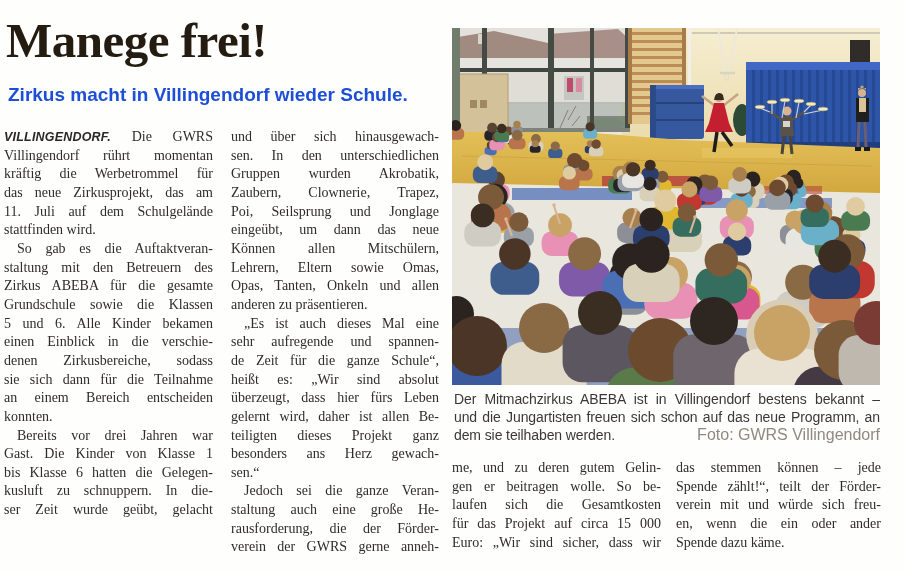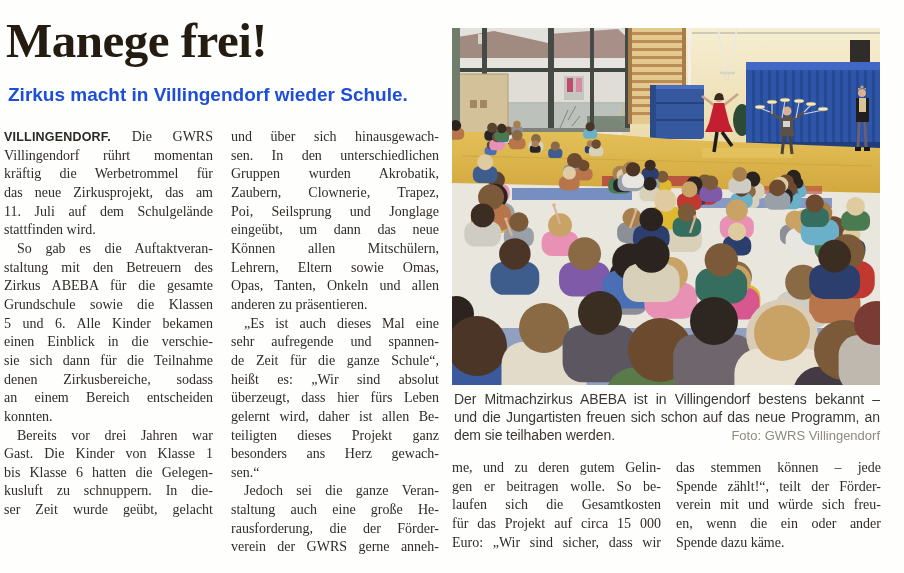--- a/index.html
+++ b/index.html
@@ -9,28 +9,28 @@
         font-family:"Liberation Serif",serif;font-weight:700;font-size:49px;line-height:1.1;
         letter-spacing:-0.5px;color:#241b11;}
   .subtitle{position:absolute;left:8px;top:84px;margin:0;
         font-family:"Liberation Sans",sans-serif;font-weight:700;font-size:19px;color:#1d4ed8;}
   .col{position:absolute;font-family:"Liberation Serif",serif;font-size:14px;
         line-height:18.65px;color:#2f2c28;}
   .jline{text-align:justify;text-align-last:justify;}
   .jline.end{text-align-last:left;}
   .jline.ind{text-indent:13px;}
   .lead{font-family:"Liberation Sans",sans-serif;font-weight:700;font-size:12.5px;
-        color:#2b2824;letter-spacing:0.2px;}
+        color:#2b2824;letter-spacing:0.2px;font-style:italic;}
   .photo{position:absolute;left:452px;top:28px;width:428px;height:357px;background:#e9e6de;overflow:hidden;}
   .photo svg{display:block;}
   .caption{position:absolute;left:454px;top:390px;width:426px;
         font-family:"Liberation Sans",sans-serif;font-size:14px;line-height:18px;
         letter-spacing:-0.1px;color:#3b3834;}
   .cap-row{display:flex;justify-content:space-between;align-items:baseline;}
-  .credit{font-size:13px;color:#8f8a80;letter-spacing:0;}
+  .credit{font-size:16px;color:#8f8a80;letter-spacing:0;}
 </style>
 </head>
 <body>
 
 <div class="page">
 
   <h1 class="headline">Manege frei!</h1>
   <h2 class="subtitle">Zirkus macht in Villingendorf wieder Schule.</h2>
 
   <div class="col" style="left:4px;top:128px;width:209px;">
@@ -39,22 +39,22 @@
       <div class="jline">kräftig die Werbetrommel für</div>
       <div class="jline">das neue Zirkusprojekt, das am</div>
       <div class="jline">11. Juli auf dem Schulgelände</div>
       <div class="jline end">stattfinden wird.</div>
       <div class="jline ind">So gab es die Auftaktveran-</div>
       <div class="jline">staltung mit den Betreuern des</div>
       <div class="jline">Zirkus ABEBA für die gesamte</div>
       <div class="jline">Grundschule sowie die Klassen</div>
       <div class="jline">5 und 6. Alle Kinder bekamen</div>
       <div class="jline">einen Einblick in die verschie-</div>
+      <div class="jline">denen Zirkusbereiche, sodass</div>
       <div class="jline">sie sich dann für die Teilnahme</div>
-      <div class="jline">denen Zirkusbereiche, sodass</div>
       <div class="jline">an einem Bereich entscheiden</div>
       <div class="jline end">konnten.</div>
       <div class="jline ind">Bereits vor drei Jahren war</div>
       <div class="jline">Gast. Die Kinder von Klasse 1</div>
       <div class="jline">bis Klasse 6 hatten die Gelegen-</div>
       <div class="jline">kusluft zu schnuppern. In die-</div>
       <div class="jline">ser Zeit wurde geübt, gelacht</div>
     </div>
   <div class="col" style="left:231px;top:128px;width:208px;">
       <div class="jline">und über sich hinausgewach-</div>

